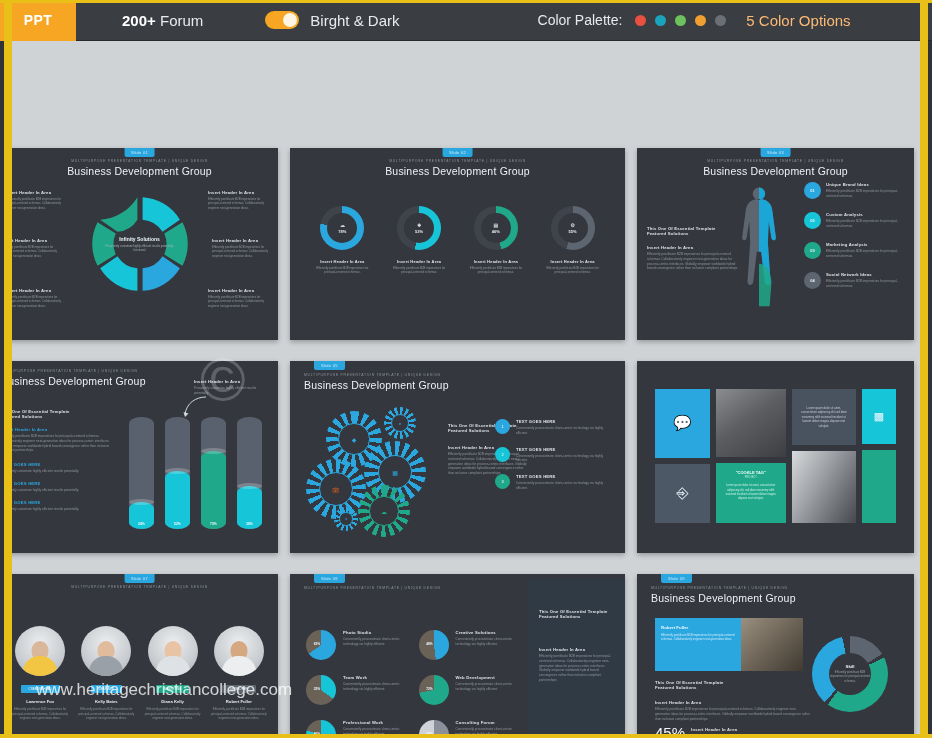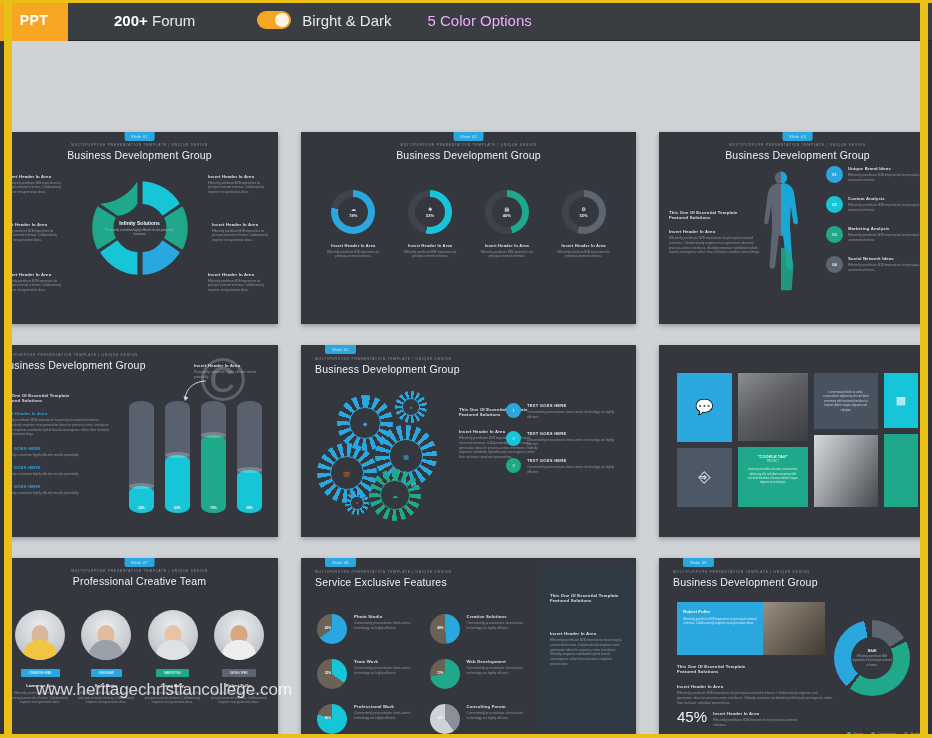--- a/index.html
+++ b/index.html
@@ -35,21 +35,21 @@
   
   .header {
     position: absolute; left: 0; top: 0; right: 0;
     height: 41px;
     background: #3a3d42;
     display: flex; align-items: center;
     z-index: 30;
     border-bottom: 1px solid #26282c;
   }
   .ppt-badge {
-    width: 68px; height: 41px;
+    width: 76px; height: 41px;
     background: #f6a623;
     display: flex; align-items: center; justify-content: center;
     color: #ffffff; font-weight: bold; font-size: 14px;
     letter-spacing: .5px;
     flex: 0 0 auto;
   }
   .hdr-item { display: flex; align-items: center; color: #e9eaec; }
   .slide-count { margin-left: 46px; font-size: 15px; white-space: nowrap; }
   .slide-count b { font-weight: bold; color: #ffffff; }
 
@@ -61,37 +61,37 @@
   .toggle .knob {
     position: absolute; right: 2px; top: 2px;
     width: 14px; height: 14px; border-radius: 50%;
     background: #fdf4e3;
   }
   .toggle-label { font-size: 15px; color: #e9eaec; }
 
   .palette-wrap { margin-left: 138px; display: flex; align-items: center; gap: 9px; }
   .palette-label { font-size: 14px; color: #e9eaec; margin-right: 4px; }
   .dot { width: 11px; height: 11px; border-radius: 50%; flex: 0 0 auto; }
-  .options-label { margin-left: 36px; font-size: 15px; color: #f0abfc; }
+  .options-label { margin-left: 20px; font-size: 15px; color: #fdba74; }
 
   
   .canvas {
     position: absolute; left: 12px; right: 12px; top: 41px; bottom: 4px;
     background: #cfd3d6;
     z-index: 10;
     overflow: hidden;
   }
 
   
   .grid {
     position: absolute;
     left: 0; top: 91px;
     width: 908px;
   }
-  .row { display: flex; gap: 23px; margin-bottom: 21px; }
+  .row { display: flex; gap: 12px; margin-bottom: 21px; margin-top: 16px; }
   .slide {
     position: relative;
     height: 192px;
     background: #34373d;
     flex: 0 0 auto;
     overflow: hidden;
     box-shadow: 0 2px 5px rgba(0,0,0,.28);
   }
   .slide.w-a { width: 277px; margin-left: -11px; }
   .slide.w-b { width: 335px; }
@@ -252,20 +252,28 @@
       <b>200+</b>&nbsp;<span>Forum</span>
     </div>
 
     <div class="toggle-wrap">
       <div class="toggle">
         <div class="knob"></div>
       </div>
       <div class="toggle-label">Birght &amp; Dark</div>
     </div>
 
+    <div class="palette-wrap">
+      <div class="palette-label">Color Palette:</div>
+      <div class="dot" style="background:#e8503f"></div>
+      <div class="dot" style="background:#1aa3bd"></div>
+      <div class="dot" style="background:#6ec25e"></div>
+      <div class="dot" style="background:#f0a030"></div>
+      <div class="dot" style="background:#6b6f76"></div>
+    </div>
 
     <div class="options-label">5 Color Options</div>
   </div>
 
   <div class="canvas">
 
     <div class="grid">
 
       <div class="row">
 
@@ -571,21 +579,20 @@
             </div>
           </div>
         </div>
       </div>
 
       <div class="row">
 
         <div class="slide w-a">
           <div class="num-tab">Slide 07</div>
           <div class="s-eyebrow">MULTIPURPOSE PRESENTATION TEMPLATE | UNIQUE DESIGN</div>
-          <div class="s-title">Professional Creative Team</div>
 
           <div class="team">
             <div class="member">
               <div class="avatar">
                 <div class="av-head" style="background:#d8b79a"></div>
                 <div class="av-body" style="background:#f2c642"></div>
               </div>
               <div class="role-pill" style="background:#2ba7e0">CREATIVE HEAD</div>
               <div class="member-name">Lawrence Fox</div>
               <div class="member-bio">Efficiently pontificate B2B imperatives for principal-centered schemas. Collaboratively engineer next-generation ideas.</div>
@@ -616,21 +623,20 @@
               <div class="role-pill" style="background:#5d6570">DEVELOPER</div>
               <div class="member-name">Robert Fuller</div>
               <div class="member-bio">Efficiently pontificate B2B imperatives for principal-centered schemas. Collaboratively engineer next-generation ideas.</div>
             </div>
           </div>
         </div>
 
         <div class="slide w-b">
           <div class="num-tab left">Slide 08</div>
           <div class="s-eyebrow lft" style="margin-top:12px;">MULTIPURPOSE PRESENTATION TEMPLATE | UNIQUE DESIGN</div>
-          <div class="s-title lft">Service Exclusive Features</div>
 
           <div class="pies">
             <div class="pie-row">
               <div class="pie" style="background:conic-gradient(#2ba7e0 0% 65%, #6b6257 65% 100%)">
                 <span class="pie-lbl">65%</span>
               </div>
               <div>
                 <div class="txt-h">Photo Studio</div>
                 <div class="txt-b">Conveniently procrastinate client-centric technology via highly efficient.</div>
               </div>

